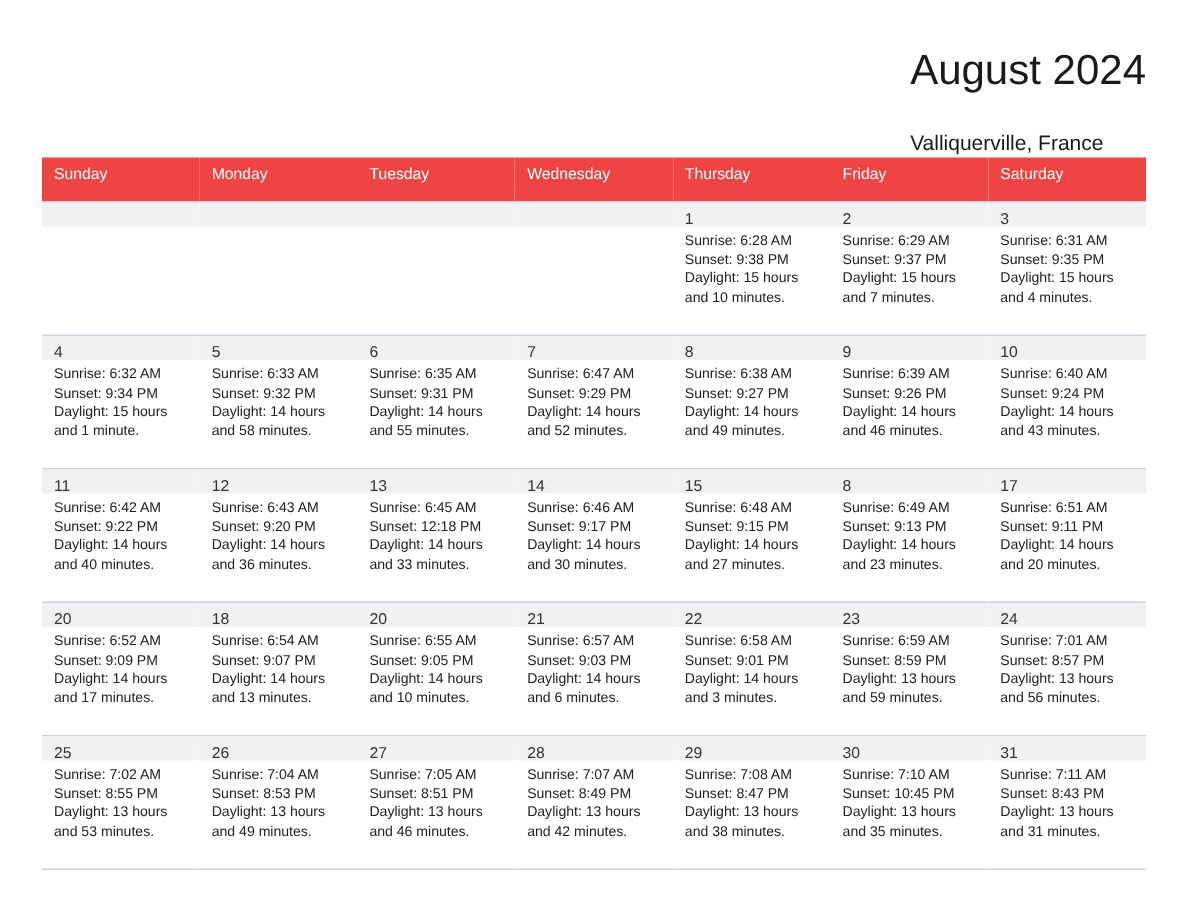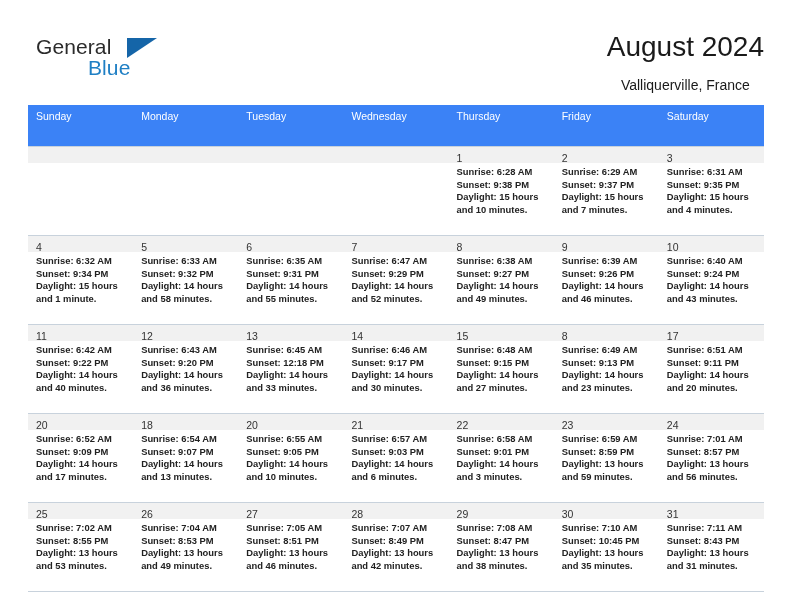--- a/index.html
+++ b/index.html
@@ -61,52 +61,52 @@
     width: 0;
     height: 0;
     border-left: 30px solid #1565a8;
     border-bottom: 20px solid transparent;
   }
 
   .title-block {
     position: absolute;
     right: 0;
     top: 0;
-    text-align: center;
+    text-align: left;
   }
   .cal-title {
     font-size: 28px;
     color: #1a1a1a;
     line-height: 34px;
     white-space: nowrap;
   }
   .cal-subtitle {
     font-size: 14px;
     color: #1a1a1a;
     line-height: 18px;
-    margin-top: 12px;
+    margin-top: 22px;
     white-space: nowrap;
   }
 
   
   .calendar {
     position: absolute;
     left: 28px;
     top: 105px;
     width: 736px;
     border-collapse: collapse;
     table-layout: fixed;
   }
   .calendar th {
-    background: #3b82f6;
+    background: #ef4444;
     color: #ffffff;
     font-size: 10.5px;
     font-weight: normal;
     text-align: left;
-    padding: 5px 0 24px 8px;
+    padding: 5px 0 12px 8px;
     height: 11px;
     border: none;
   }
   .calendar td {
     vertical-align: top;
     padding: 0;
     border-top: 1px solid #c8d2dc;
     border-bottom: 1px solid #c8d2dc;
     height: 88px;
     width: 105.14px;
@@ -127,44 +127,38 @@
     padding: 1px 0 0 8px;
     box-sizing: border-box;
   }
   .daynum {
     font-size: 10.5px;
     color: #333333;
     line-height: 14px;
   }
   .cell-body {
     padding: 3px 6px 0 8px;
-    font-weight: bold;
   }
   .cell-line {
     font-size: 9.4px;
     line-height: 12.6px;
     color: #222222;
     white-space: nowrap;
   }
   td.empty .daynum-band {
     background: #f1f1f1;
   }
 </style>
 </head>
 <body>
 
 <div class="page">
 
   <div class="header">
 
-    <div class="brand">
-      <span class="brand-general">General</span>
-      <span class="brand-triangle"></span>
-      <span class="brand-blue">Blue</span>
-    </div>
 
     <div class="title-block">
       <div class="cal-title">August 2024</div>
       <div class="cal-subtitle">Valliquerville, France</div>
     </div>
 
   </div>
 
   <table class="calendar">
     <thead>

